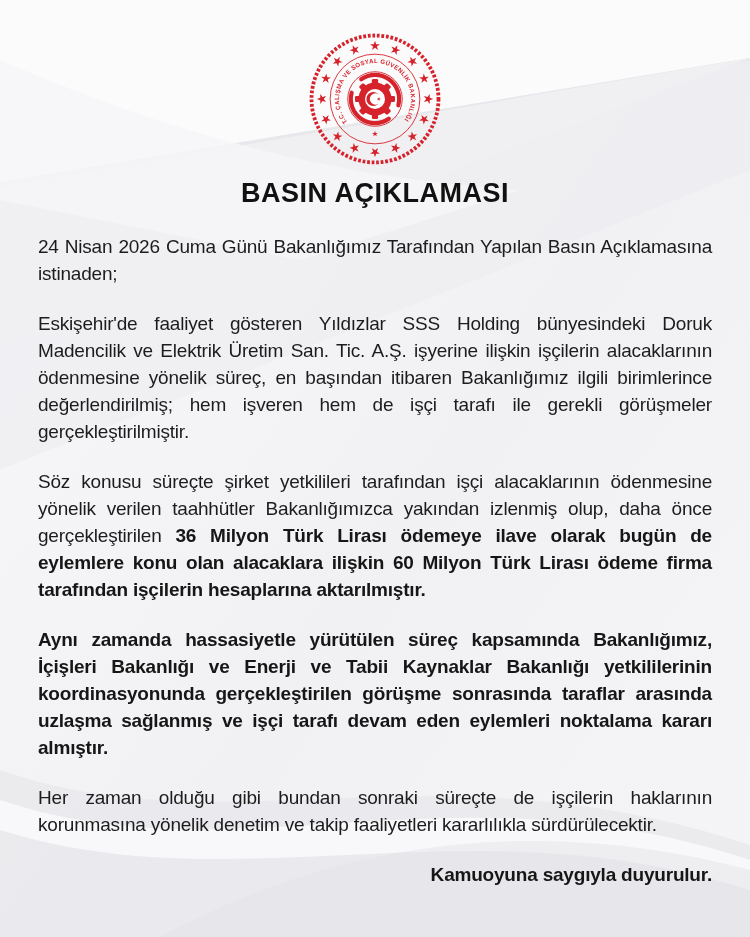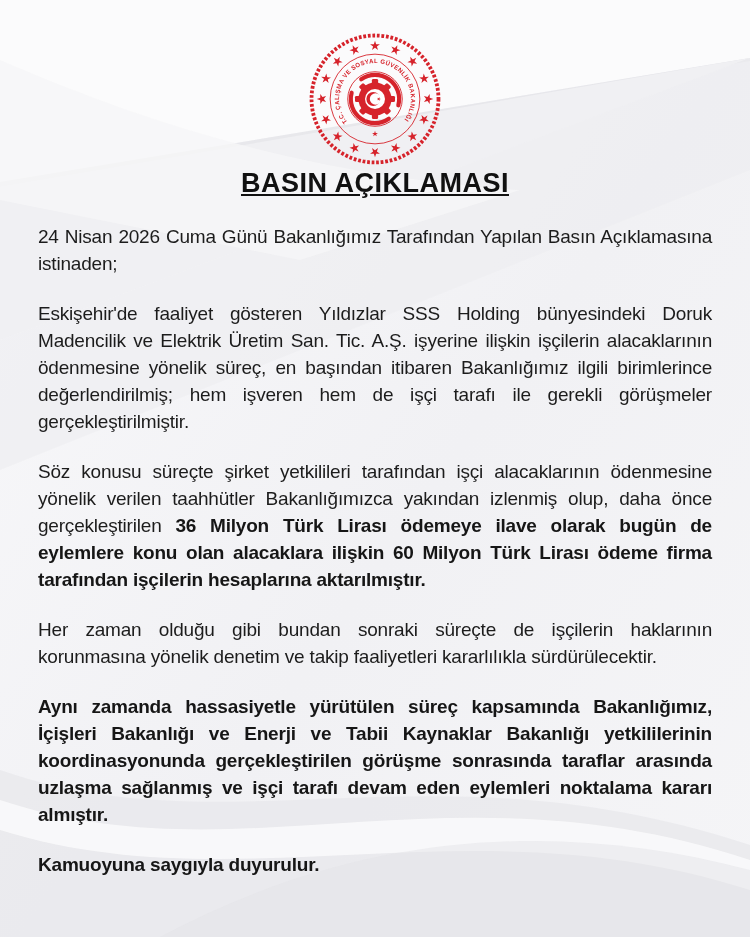--- a/index.html
+++ b/index.html
@@ -29,38 +29,38 @@
   }
   .logo-wrap {
     width: 138px;
     height: 138px;
     margin: 30px auto 0 auto;
   }
   .logo-wrap svg { width: 100%; height: 100%; display: block; }
   .red-fill   { fill: var(--red, #d6232b); }
   .red-stroke { stroke: var(--red, #d6232b); fill: none; }
   h1.title {
+    margin-top: 10px;
     text-align: center;
     font-size: 27px;
     font-weight: bold;
     letter-spacing: 0.5px;
     color: #111111;
-    text-decoration: underline;
   }
   .press-body { margin-top: 24px; }
   .press-body p {
     font-size: 19px;
     line-height: 27px;
     letter-spacing: -0.2px;
     text-align: justify;
     color: #1c1c1c;
     margin-bottom: 23px;
   }
   .press-body p b { font-weight: bold; color: #161616; }
-  .press-body p.closing { text-align: left; margin-bottom: 0; }
+  .press-body p.closing { text-align: right; margin-bottom: 0; }
   .arc-text {
     font-family: "Liberation Sans", "DejaVu Sans", sans-serif;
     font-size: 9px;
     font-weight: bold;
     letter-spacing: 0.6px;
     fill: var(--red, #d6232b);
   }
 </style>
 </head>
 <body>
@@ -145,21 +145,21 @@
 
     <h1 class="title">BASIN AÇIKLAMASI</h1>
 
     <div class="press-body">
       <p><span>24 Nisan 2026 Cuma Günü Bakanlığımız Tarafından Yapılan Basın Açıklamasına istinaden;</span></p>
 
       <p><span>Eskişehir'de faaliyet gösteren Yıldızlar SSS Holding bünyesindeki Doruk Madencilik ve Elektrik Üretim San. Tic. A.Ş. işyerine ilişkin işçilerin alacaklarının ödenmesine yönelik süreç, en başından itibaren Bakanlığımız ilgili birimlerince değerlendirilmiş; hem işveren hem de işçi tarafı ile gerekli görüşmeler gerçekleştirilmiştir.</span></p>
 
       <p><span>Söz konusu süreçte şirket yetkilileri tarafından işçi alacaklarının ödenmesine yönelik verilen taahhütler Bakanlığımızca yakından izlenmiş olup, daha önce gerçekleştirilen </span><b>36 Milyon Türk Lirası ödemeye ilave olarak bugün de eylemlere konu olan alacaklara ilişkin 60 Milyon Türk Lirası ödeme firma tarafından işçilerin hesaplarına aktarılmıştır.</b></p>
 
+      <p><b>Aynı zamanda hassasiyetle yürütülen süreç kapsamında Bakanlığımız, İçişleri Bakanlığı ve Enerji ve Tabii Kaynaklar Bakanlığı yetkililerinin koordinasyonunda gerçekleştirilen görüşme sonrasında taraflar arasında uzlaşma sağlanmış ve işçi tarafı devam eden eylemleri noktalama kararı almıştır.</b></p>
+
       <p><span>Her zaman olduğu gibi bundan sonraki süreçte de işçilerin haklarının korunmasına yönelik denetim ve takip faaliyetleri kararlılıkla sürdürülecektir.</span></p>
-
-      <p><b>Aynı zamanda hassasiyetle yürütülen süreç kapsamında Bakanlığımız, İçişleri Bakanlığı ve Enerji ve Tabii Kaynaklar Bakanlığı yetkililerinin koordinasyonunda gerçekleştirilen görüşme sonrasında taraflar arasında uzlaşma sağlanmış ve işçi tarafı devam eden eylemleri noktalama kararı almıştır.</b></p>
 
       <p class="closing"><b>Kamuoyuna saygıyla duyurulur.</b></p>
     </div>
 
   </div>
 </div>
 
 </body></html>

